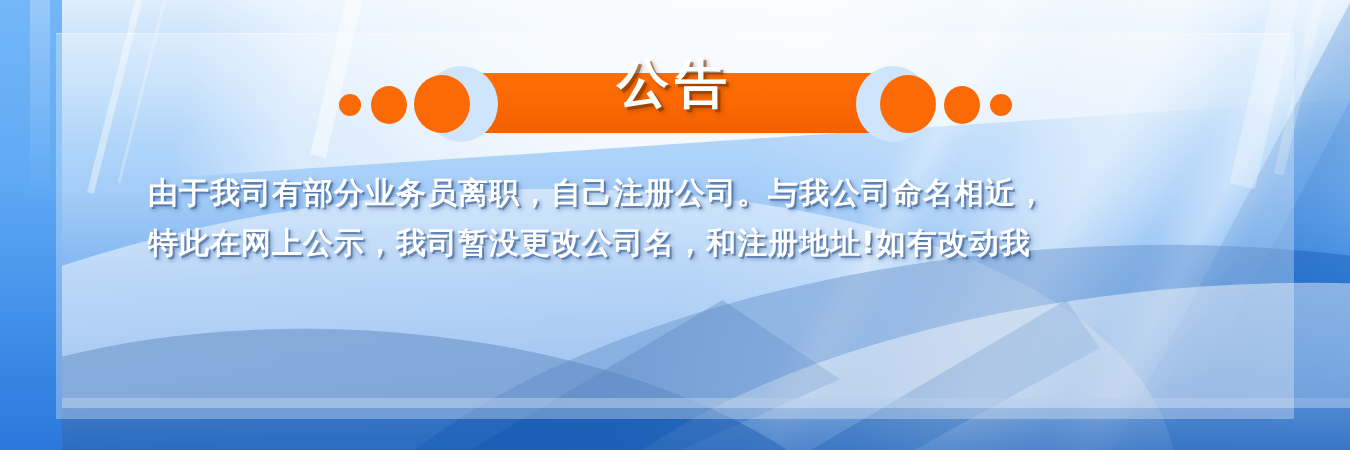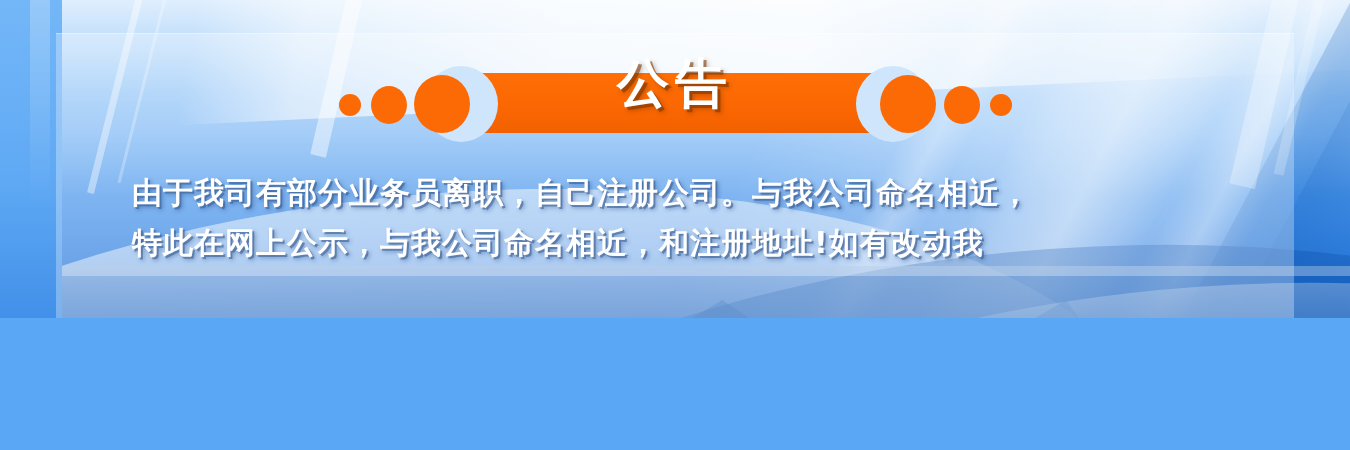--- a/index.html
+++ b/index.html
@@ -1,21 +1,21 @@
 <!DOCTYPE html>
 <html><head>
 <meta charset="utf-8">
 <style>
   html,body{margin:0;padding:0;}
   body{
     width:1350px;height:450px;overflow:hidden;
     font-family:"DejaVu Sans","Liberation Sans",sans-serif;
     background:#5aa8f5;
   }
-  #stage{position:relative;width:1350px;height:318px;overflow:hidden;}
+  #stage{position:relative;width:1350px;height:450px;overflow:hidden;}
 
   
   .bg{position:absolute;inset:0;}
   .bg-base{
     background:
       linear-gradient(180deg,#6fb4f7 0%,#6cb2f6 18%,#5fa7f3 42%,#3f8ee8 68%,#2a79dc 86%,#1f6bd2 100%);
   }
   
   .bg-topsheet{
     background:linear-gradient(100deg,
@@ -125,21 +125,21 @@
     position:absolute;left:0;top:52px;width:1350px;height:62px;
     display:flex;align-items:center;justify-content:center;
     font-size:52px;font-weight:bold;color:#ffffff;
     letter-spacing:6px;line-height:1;
     text-shadow:3px 3px 0 rgba(120,52,0,.55), 4px 4px 5px rgba(90,40,0,.35);
     font-family:"DejaVu Sans","Liberation Sans",sans-serif;
   }
 
   
   #body{
-    position:absolute;left:132px;top:168px;width:1085px;
+    position:absolute;left:148px;top:168px;width:1085px;
   }
   .line{
     color:#ffffff;font-weight:bold;font-size:30px;line-height:50px;
     letter-spacing:1px;white-space:nowrap;
     text-shadow:2px 2px 0 rgba(60,95,150,.60), 3px 3px 4px rgba(30,70,130,.45);
     font-family:"DejaVu Sans","Liberation Sans",sans-serif;
   }
 </style>
 </head>
 <body>
@@ -186,16 +186,16 @@
     <div class="dotover dL3"></div>
     <div class="dotover dR1"></div>
     <div class="dot dR2"></div>
     <div class="dot dR3"></div>
   </div>
 
   <div id="title">公告</div>
 
   <div id="body">
     <div class="line">由于我司有部分业务员离职，自己注册公司。与我公司命名相近，</div>
-    <div class="line">特此在网上公示，与我公司命名相近，和注册地址!如有改动我</div>
+    <div class="line">特此在网上公示，我司暂没更改公司名，和注册地址!如有改动我</div>
   </div>
 
 </div>
 
 </body></html>

